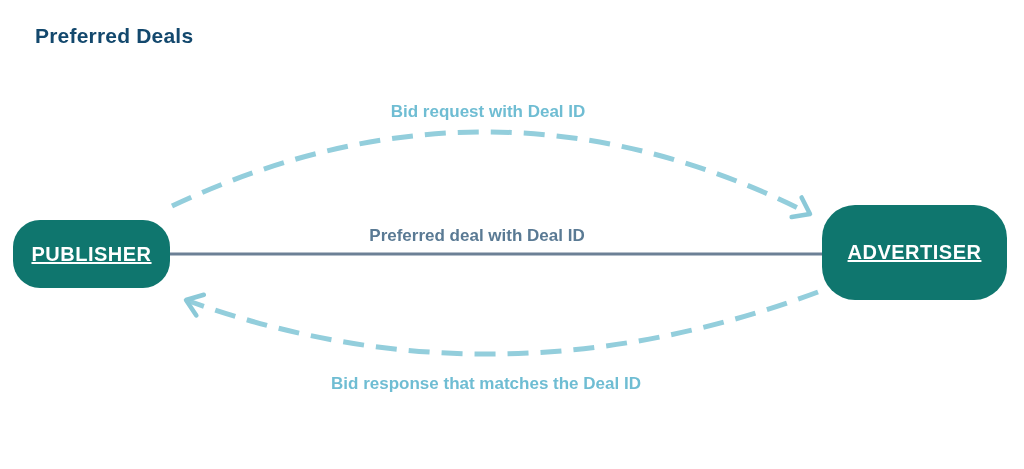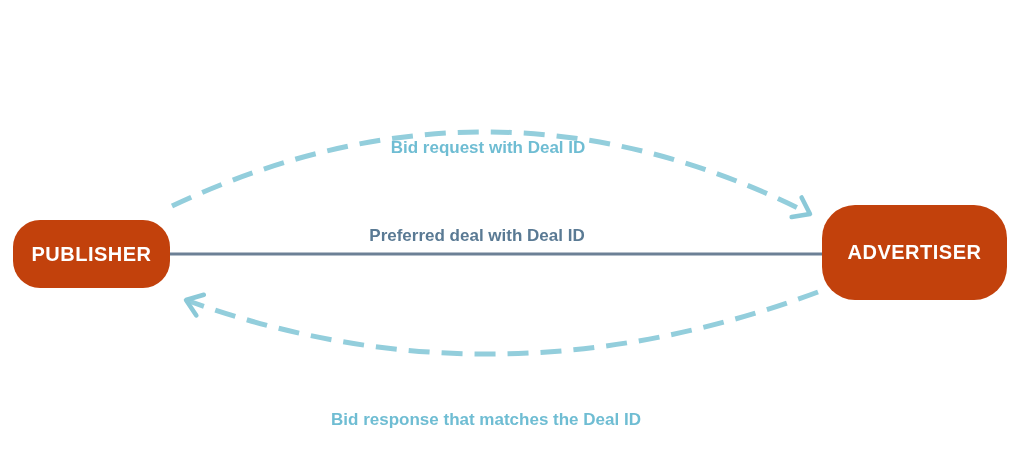--- a/index.html
+++ b/index.html
@@ -26,28 +26,29 @@
   }
   .edges-layer {
     position: absolute;
     left: 0;
     top: 0;
     width: 1024px;
     height: 469px;
   }
   .node {
     position: absolute;
-    background: #c2410c;
+    background: #0f766e;
     color: #ffffff;
     font-weight: 700;
     font-size: 20px;
     letter-spacing: 0.5px;
     display: flex;
     align-items: center;
     justify-content: center;
+    text-decoration: underline;
   }
   .node-publisher {
     left: 13px;
     top: 220px;
     width: 157px;
     height: 68px;
     border-radius: 27px;
   }
   .node-advertiser {
     left: 822px;
@@ -58,34 +59,34 @@
   }
   .edge-label {
     position: absolute;
     transform: translateX(-50%);
     font-weight: 700;
     font-size: 17px;
     white-space: nowrap;
   }
   .edge-label-light {
     color: #6FBDD3;
-    margin-top: 36px;
   }
   .edge-label-slate {
     color: #5A7A94;
   }
   .label-bid-request  { left: 488px; top: 102px; }
   .label-preferred    { left: 477px; top: 226px; }
   .label-bid-response { left: 486px; top: 374px; }
 </style>
 </head>
 <body>
 
 <div class="canvas">
 
+  <div class="title">Preferred Deals</div>
 
   <svg class="edges-layer" viewBox="0 0 1024 469" xmlns="http://www.w3.org/2000/svg">
     <defs>
       <marker id="arrowhead" markerUnits="userSpaceOnUse" markerWidth="32" markerHeight="34" refX="25" refY="17" orient="auto">
         <path d="M 10 6 L 25 17 L 10 28" fill="none" stroke="#8BC9D8" stroke-width="4.5" stroke-linecap="round" stroke-linejoin="round"></path>
       </marker>
     </defs>
 
     <path d="M 172 206 Q 495 54 810 214" fill="none" stroke="#93CEDC" stroke-width="5" stroke-dasharray="21 12" marker-end="url(#arrowhead)"></path>
 

